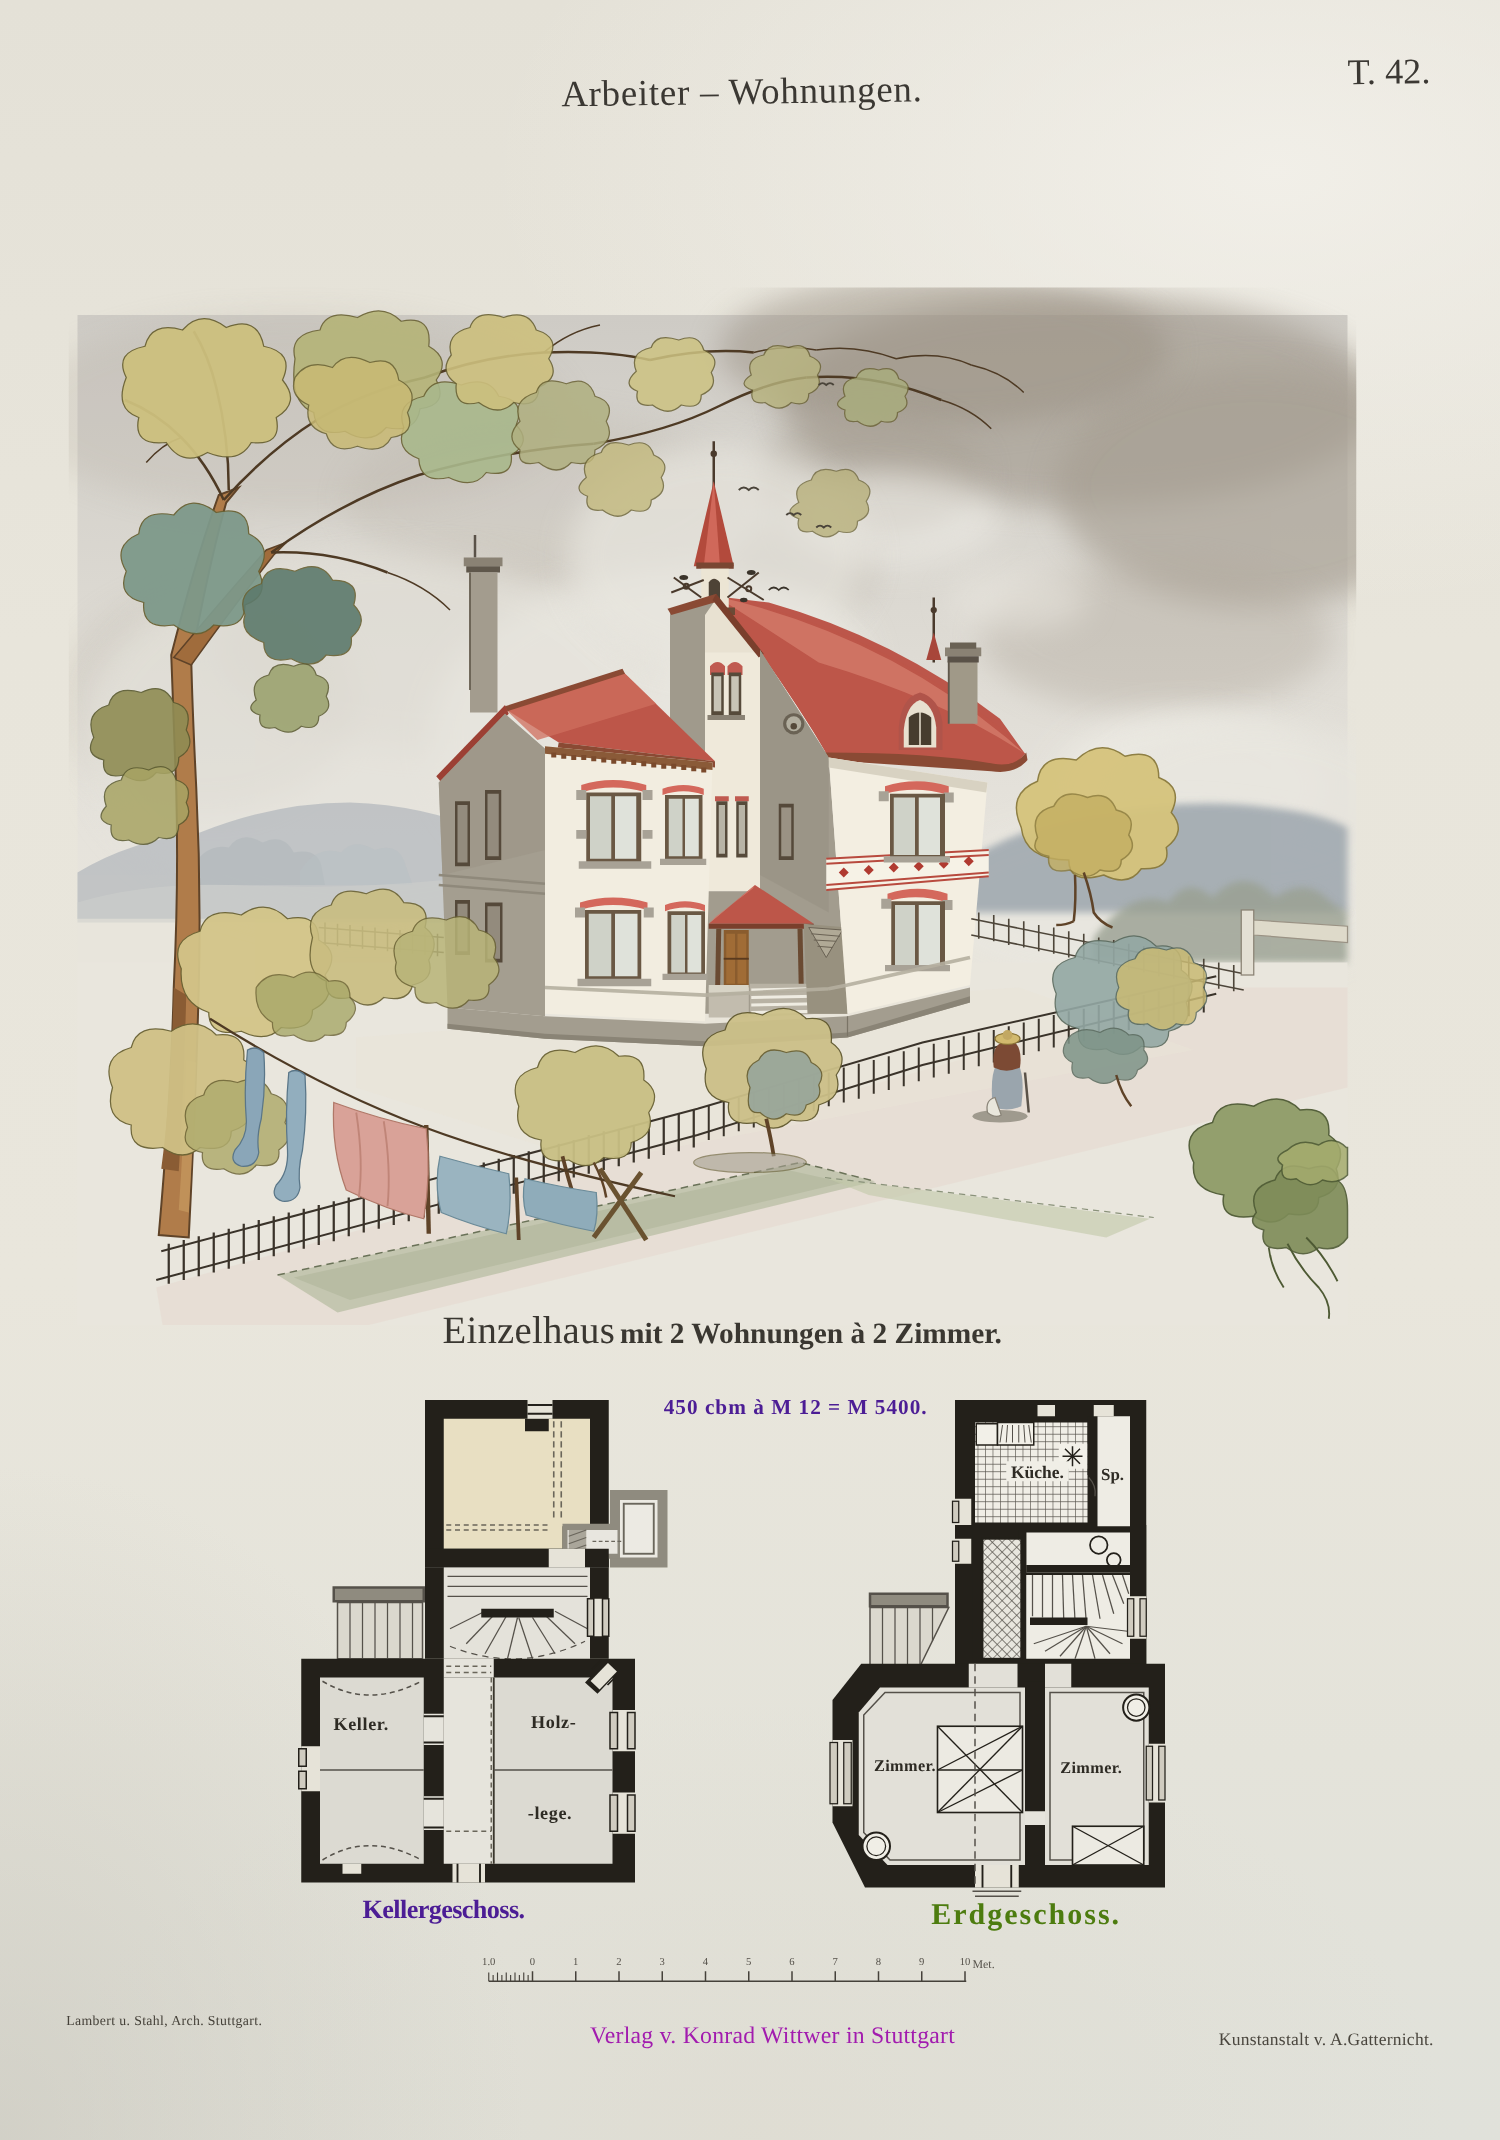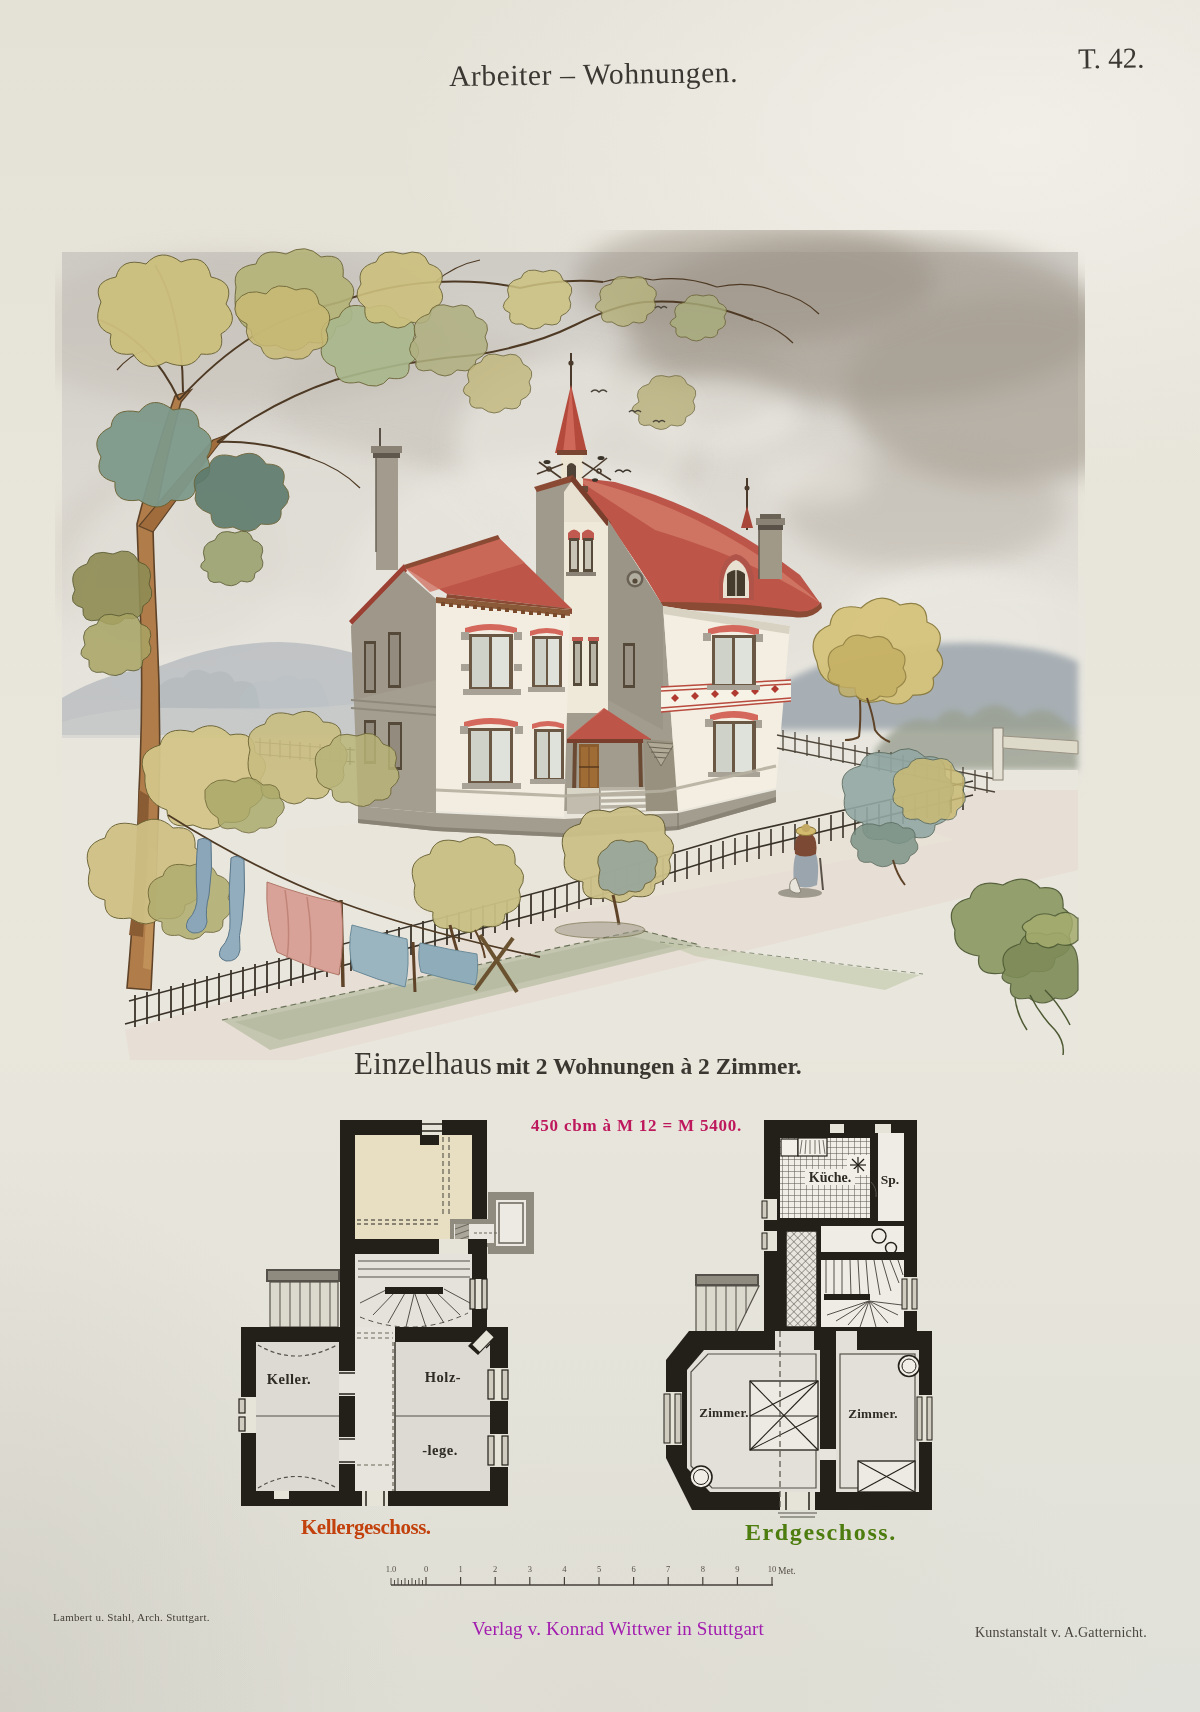--- a/index.html
+++ b/index.html
@@ -611,21 +611,21 @@
 <path d="M600,78 q3,-3 6,0 q3,-3 6,0"></path>
 <path d="M598,192 q3,-3 6,0 q3,-3 6,0"></path>
 </g>
 </svg>
 
 <div class="abs" style="left:354px;top:1046px;white-space:nowrap;color:#3a3731;">
  <span style="font-size:31px;font-weight:normal;letter-spacing:0.2px;">Einzelhaus</span>
  <span style="font-size:23.5px;font-weight:bold;letter-spacing:0px;">mit 2 Wohnungen à 2 Zimmer.</span>
 </div>
 
-<div class="abs" style="left:531px;top:1116px;white-space:nowrap;color:#be185d;font-size:17px;font-weight:bold;letter-spacing:0.8px;">450 cbm à M 12 = M 5400.</div>
+<div class="abs" style="left:531px;top:1116px;white-space:nowrap;color:#4c1d95;font-size:17px;font-weight:bold;letter-spacing:0.8px;">450 cbm à M 12 = M 5400.</div>
 
 <svg class="abs" style="left:230px;top:1105px;" width="310" height="440" viewBox="0 0 310 440">
 <defs>
  <pattern id="hatchg" width="5" height="5" patternUnits="userSpaceOnUse" patternTransform="rotate(45)">
    <rect width="5" height="5" fill="#b8b4a8"></rect>
         <line x1="0" y1="0" x2="0" y2="5" stroke="#7a766a" stroke-width="1.5"></line>
  </pattern>
 </defs>
 
 <rect x="110" y="15" width="147" height="134" fill="#23201a"></rect>
@@ -1006,21 +1006,21 @@
       <text x="253.6" y="12">6</text>
       <text x="288.2" y="12">7</text>
 <text x="322.8" y="12">8</text>
       <text x="357.4" y="12">9</text>
       <text x="392" y="12">10</text>
 </g>
 
 <text x="398" y="14" font-family="Liberation Serif" font-size="9.5" fill="#55514a">Met.</text>
 </svg>
 
-<div class="abs" style="left:301px;top:1515px;font-size:21px;font-weight:bold;color:#c2410c;letter-spacing:-0.5px;">Kellergeschoss.</div>
+<div class="abs" style="left:290px;top:1515px;font-size:21px;font-weight:bold;color:#4c1d95;letter-spacing:-0.5px;">Kellergeschoss.</div>
 
 <div class="abs" style="left:745px;top:1519px;font-size:24px;font-weight:bold;color:#4d7c0f;letter-spacing:1.6px;">Erdgeschoss.</div>
 
 <div class="abs" style="left:53px;top:1611px;font-size:11px;color:#454139;letter-spacing:0.3px;">Lambert u. Stahl, Arch. Stuttgart.</div>
 
 <div class="abs" style="left:472px;top:1618px;font-size:19px;color:#a21caf;letter-spacing:0.2px;">Verlag v. Konrad Wittwer in Stuttgart</div>
 
 <div class="abs" style="left:975px;top:1625px;font-size:14px;color:#4a463e;letter-spacing:0.2px;">Kunstanstalt v. A.Gatternicht.</div>
 
 </body></html>

